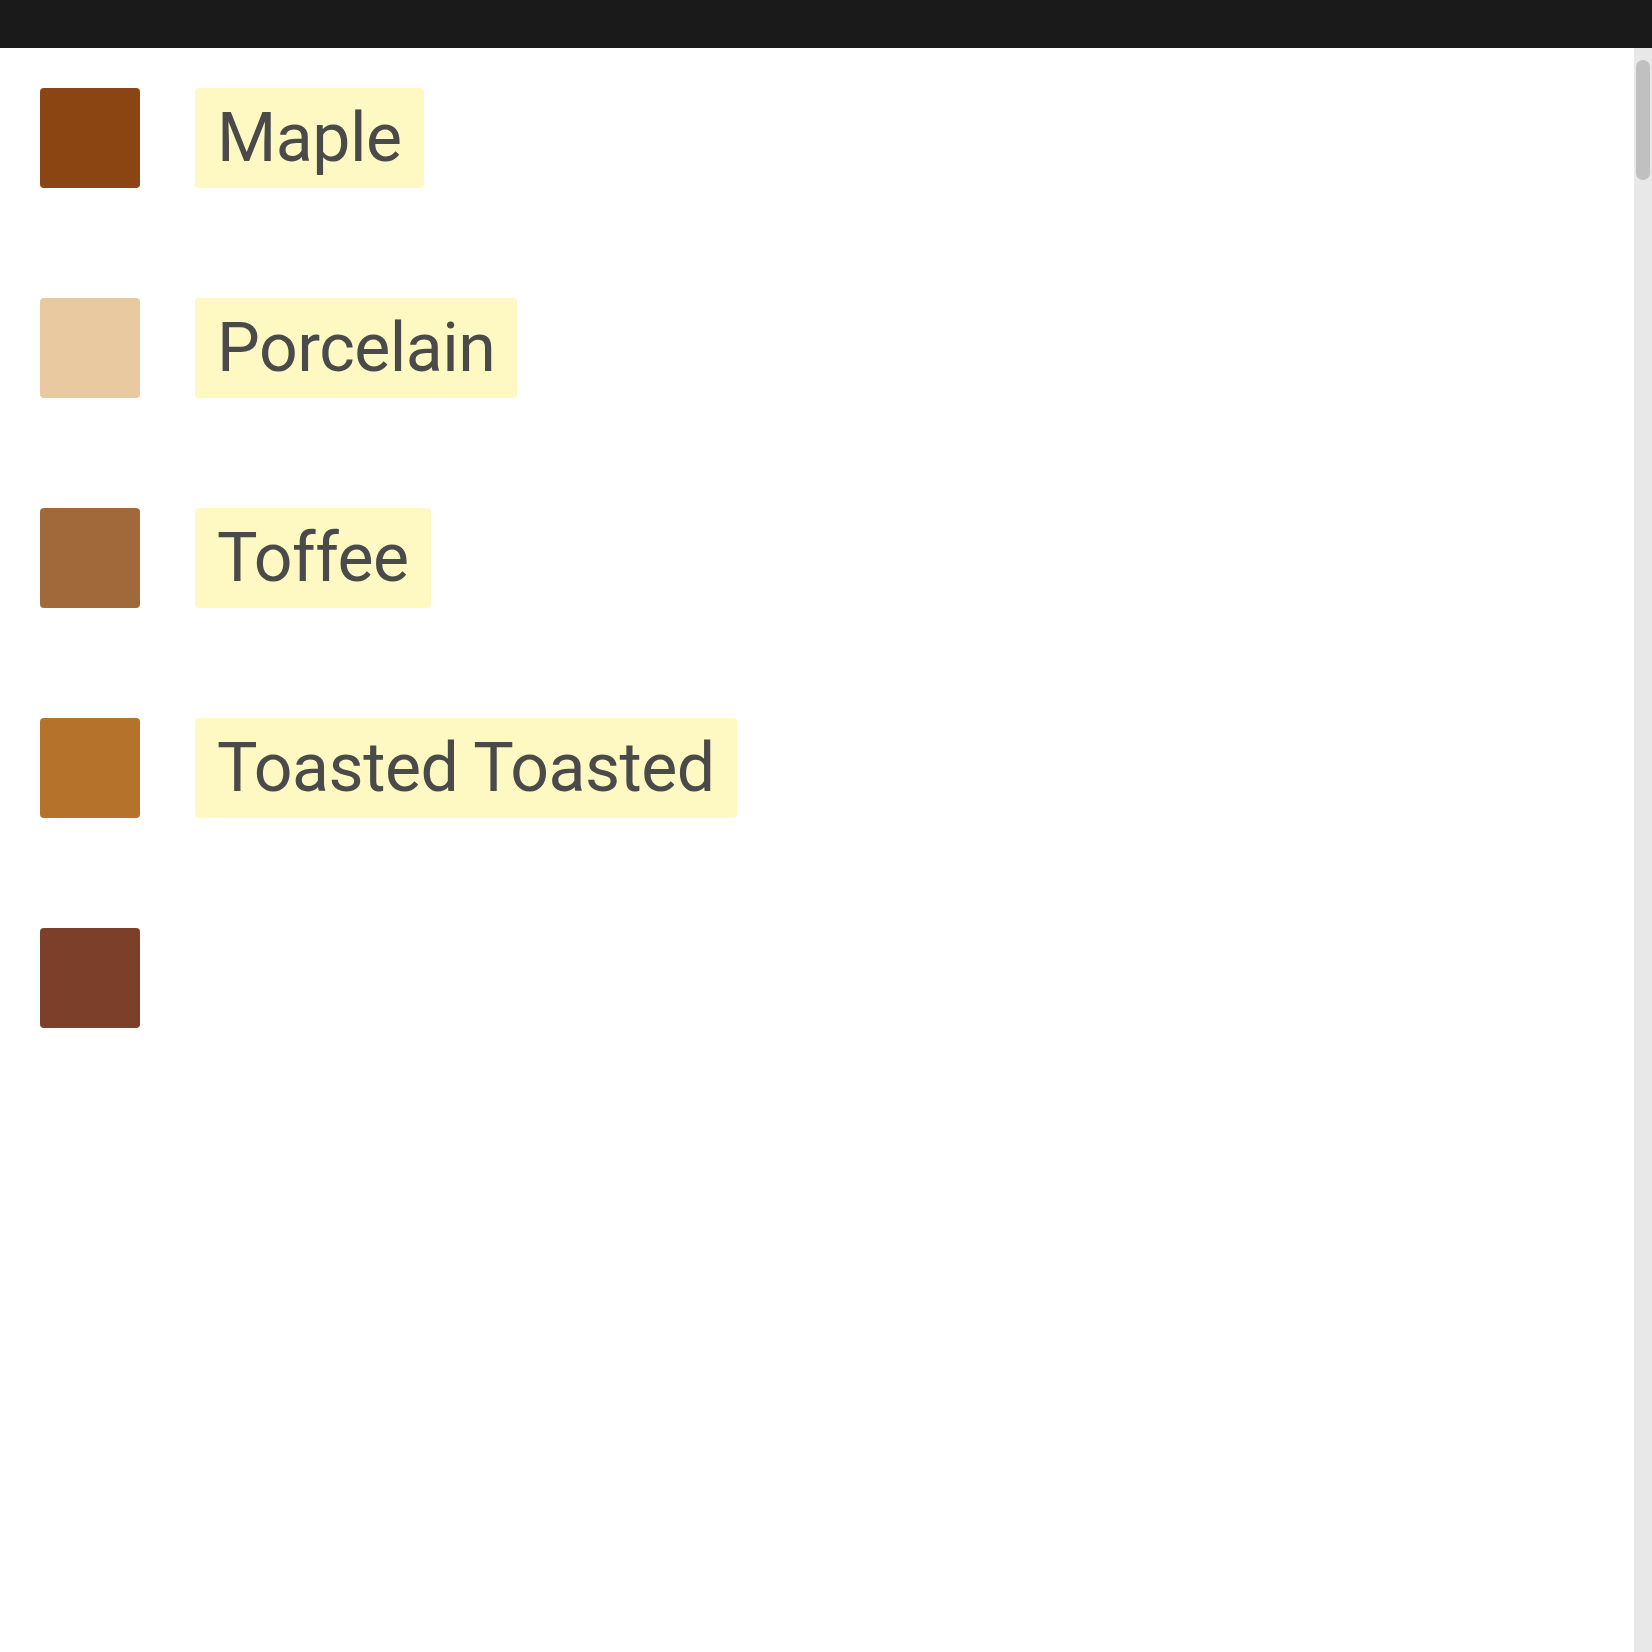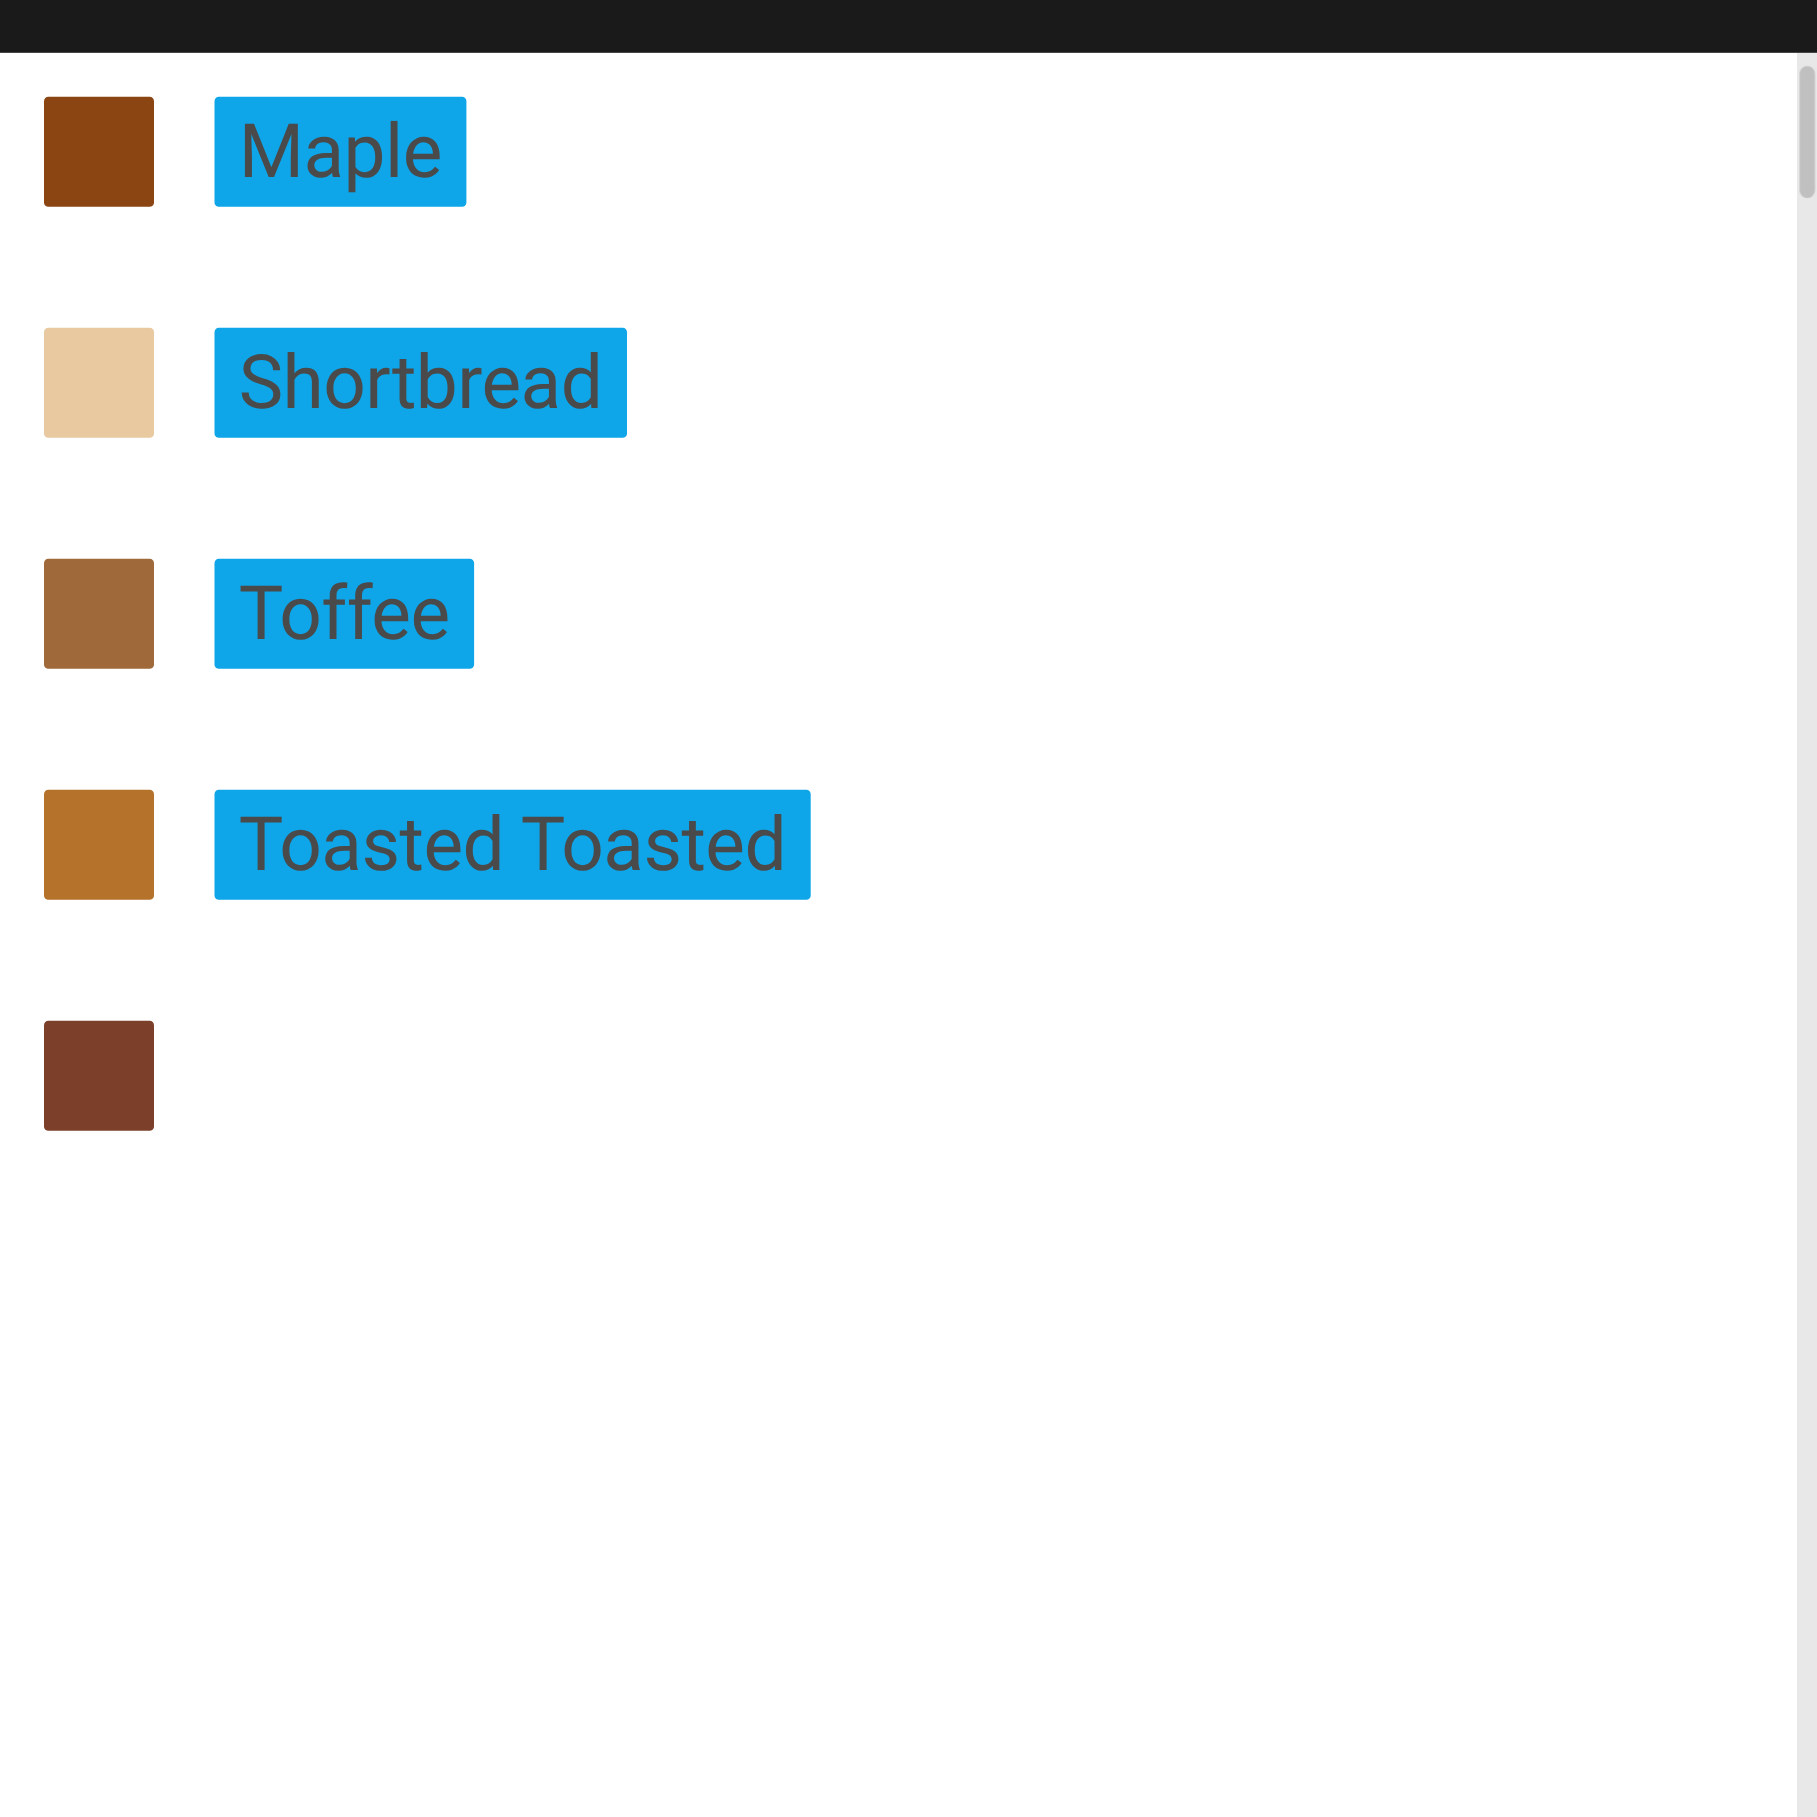--- a/index.html
+++ b/index.html
@@ -56,21 +56,21 @@
 
     .color-swatch {
       width: 100px;
       height: 100px;
       flex-shrink: 0;
       border-radius: 4px;
     }
 
     .color-label {
       margin-left: 55px;
-      background-color: #0ea5e9;
+      background-color: #fef9c3;
       padding: 10px 22px;
       border-radius: 4px;
       font-size: 68px;
       font-weight: 400;
       color: #4a4a4a;
       letter-spacing: -0.5px;
     }
   </style>
 </head>
 <body>
@@ -81,21 +81,21 @@
   <div class="scrollbar-thumb"></div>
 </div>
 
 <div class="content">
 <div class="color-item">
       <div class="color-swatch" style="background-color: rgb(139, 69, 19);"></div>
       <span class="color-label">Maple</span>
     </div>
     <div class="color-item">
       <div class="color-swatch" style="background-color: rgb(232, 201, 160);"></div>
-      <span class="color-label">Shortbread</span>
+      <span class="color-label">Porcelain</span>
     </div>
     <div class="color-item">
       <div class="color-swatch" style="background-color: rgb(160, 105, 58);"></div>
       <span class="color-label">Toffee</span>
     </div>
     <div class="color-item">
       <div class="color-swatch" style="background-color: rgb(181, 114, 42);"></div>
       <span class="color-label">Toasted Toasted</span>
     </div>
     <div class="color-item" style="margin-bottom: 40px;">

